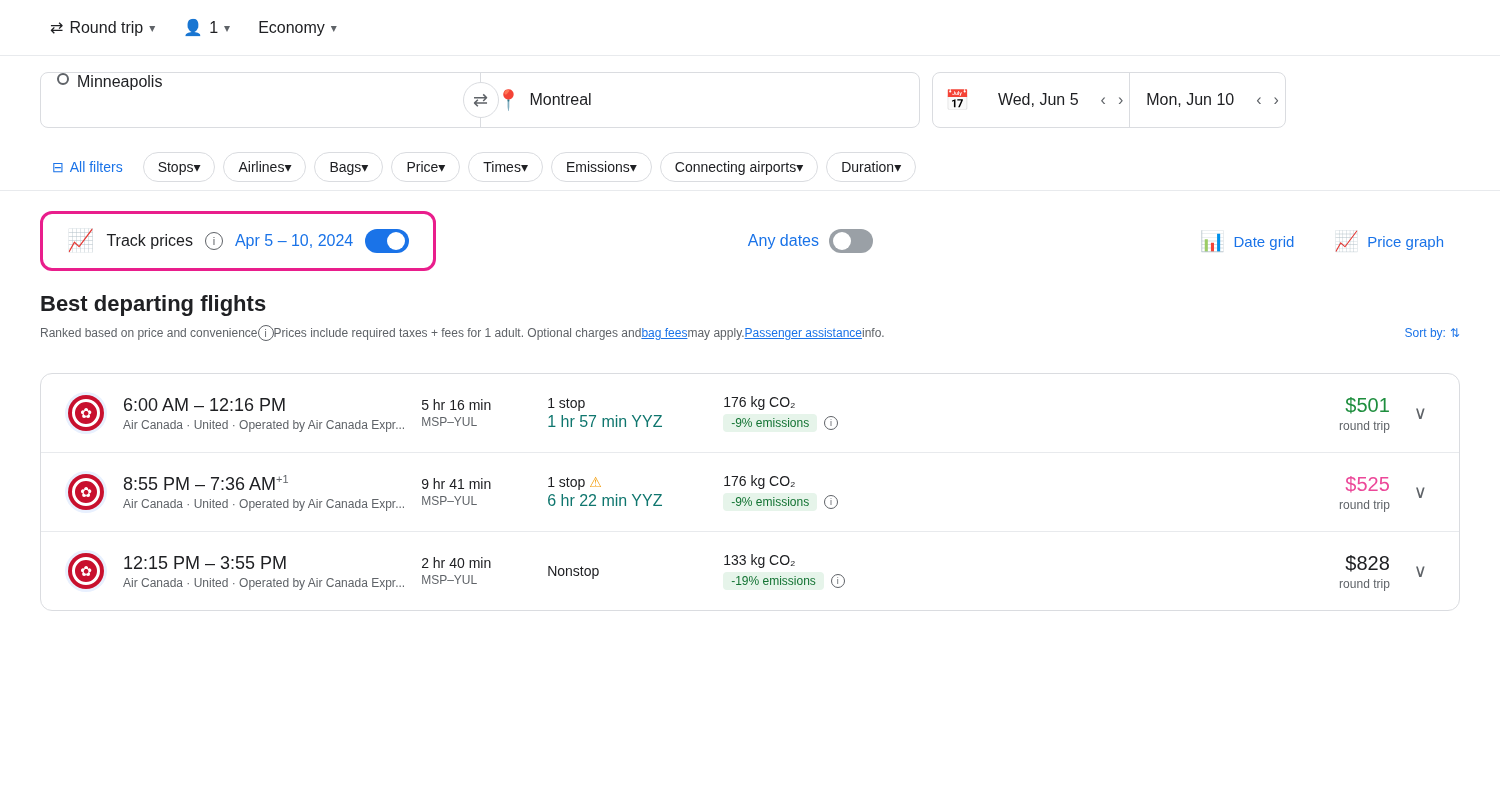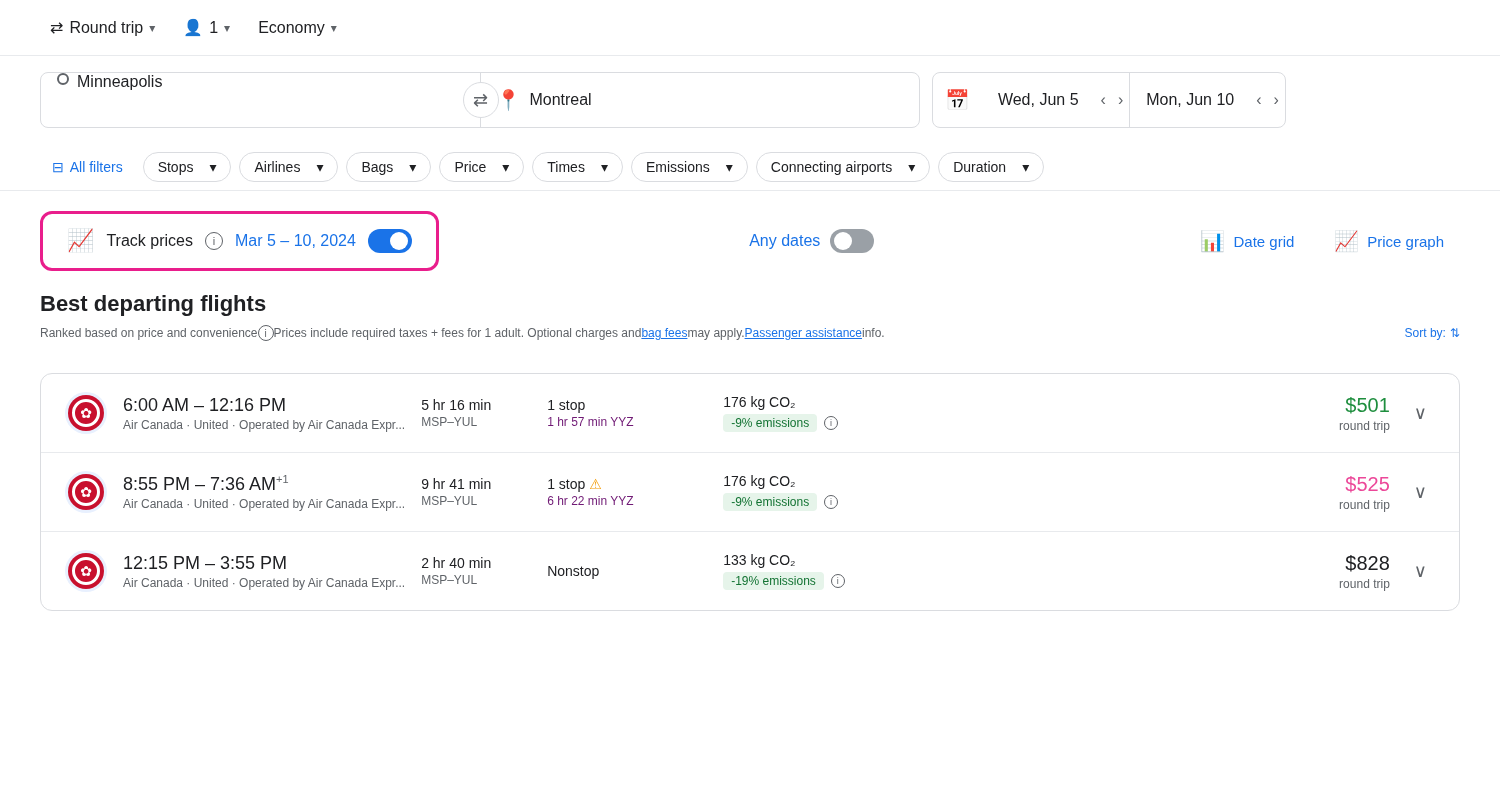--- a/index.html
+++ b/index.html
@@ -21,21 +21,21 @@
     .date-sep { width: 1px; height: 100%; background: #dadce0; }
     .date-nav { background: none; border: none; cursor: pointer; padding: 8px 6px; font-size: 16px; color: #5f6368; }
     .calendar-icon { font-size: 20px; color: #5f6368; }
     .circle-icon { width: 12px; height: 12px; border-radius: 50%; border: 2px solid #5f6368; flex-shrink: 0; }
     .pin-icon { font-size: 20px; color: #5f6368; }
     .field-text { font-size: 16px; color: #202124; }
 
     
     .filters { display: flex; align-items: center; gap: 8px; padding: 8px 40px; border-bottom: 1px solid #e8eaed; flex-wrap: wrap; }
     .filter-all { display: flex; align-items: center; gap: 6px; color: #1a73e8; background: none; border: none; cursor: pointer; font-size: 14px; font-weight: 500; padding: 6px 12px; border-radius: 20px; }
-    .filter-btn { display: flex; align-items: center; gap: 16px; background: none; border: 1px solid #dadce0; border-radius: 20px; padding: 6px 14px; cursor: pointer; font-size: 14px; color: #202124; }
+    .filter-btn { display: flex; align-items: center; gap: 0; background: none; border: 1px solid #dadce0; border-radius: 20px; padding: 6px 14px; cursor: pointer; font-size: 14px; color: #202124; }
 
     
     .track-section { padding: 20px 40px; display: flex; align-items: center; justify-content: space-between; }
     .track-box { display: flex; align-items: center; gap: 12px; border: 3px solid #e91e8c; border-radius: 12px; padding: 14px 24px; background: #fff; }
     .track-icon { font-size: 22px; color: #1a73e8; }
     .track-label { font-size: 16px; color: #202124; font-weight: 400; }
     .track-info-icon { width: 18px; height: 18px; border-radius: 50%; border: 1px solid #5f6368; display: flex; align-items: center; justify-content: center; font-size: 11px; color: #5f6368; cursor: pointer; flex-shrink: 0; }
     .track-dates { font-size: 16px; color: #1a73e8; font-weight: 500; }
     .toggle { position: relative; width: 44px; height: 24px; cursor: pointer; }
     .toggle input { opacity: 0; width: 0; height: 0; }
@@ -65,21 +65,21 @@
     .ac-logo-inner { width: 28px; height: 28px; border-radius: 50%; border: 3px solid white; display: flex; align-items: center; justify-content: center; }
     .ac-maple { color: white; font-size: 14px; }
     .flight-times { min-width: 200px; }
     .flight-time { font-size: 18px; font-weight: 400; color: #202124; }
     .flight-airline { font-size: 12px; color: #5f6368; margin-top: 2px; }
     .flight-duration { min-width: 110px; }
     .duration-time { font-size: 14px; color: #202124; }
     .duration-route { font-size: 12px; color: #5f6368; margin-top: 2px; }
     .flight-stops { min-width: 160px; }
     .stops-text { font-size: 14px; color: #202124; display: flex; align-items: center; gap: 4px; }
-    .stops-detail { font-size: 12px; color: #701a75; margin-top: 2px; }
+    .stops-detail { font-size: 16px; color: #0f766e; margin-top: 2px; }
     .flight-emissions { min-width: 160px; }
     .emissions-co2 { font-size: 14px; color: #202124; }
     .emissions-badge { display: inline-block; background: #e6f4ea; color: #137333; font-size: 12px; padding: 2px 8px; border-radius: 4px; margin-top: 4px; }
     .info-icon-small { width: 14px; height: 14px; border-radius: 50%; border: 1px solid #5f6368; display: inline-flex; align-items: center; justify-content: center; font-size: 9px; color: #5f6368; cursor: pointer; vertical-align: middle; margin-left: 3px; }
     .flight-price { min-width: 120px; text-align: right; margin-left: auto; }
     .price-amount { font-size: 20px; font-weight: 500; color: #1e8e3e; }
     .price-label { font-size: 12px; color: #5f6368; margin-top: 2px; }
     .expand-btn { background: none; border: none; cursor: pointer; font-size: 18px; color: #5f6368; padding: 4px 8px; }
   </style>
 </head>
@@ -167,21 +167,21 @@
     <span>Duration</span>
     <span>▾</span>
   </button>
 </div>
 
 <div class="track-section">
   <div class="track-box">
     <span class="track-icon">📈</span>
     <span class="track-label">Track prices</span>
     <div class="track-info-icon">i</div>
-    <span class="track-dates">Mar 5 – 10, 2024</span>
+    <span class="track-dates">Apr 5 – 10, 2024</span>
     <label class="toggle">
       <input type="checkbox" checked="" style="">
       <span class="toggle-slider"></span>
     </label>
   </div>
 
   <div class="any-dates">
     <span>Any dates</span>
     <label class="toggle-off">
       <span class="toggle-off-slider"></span>

